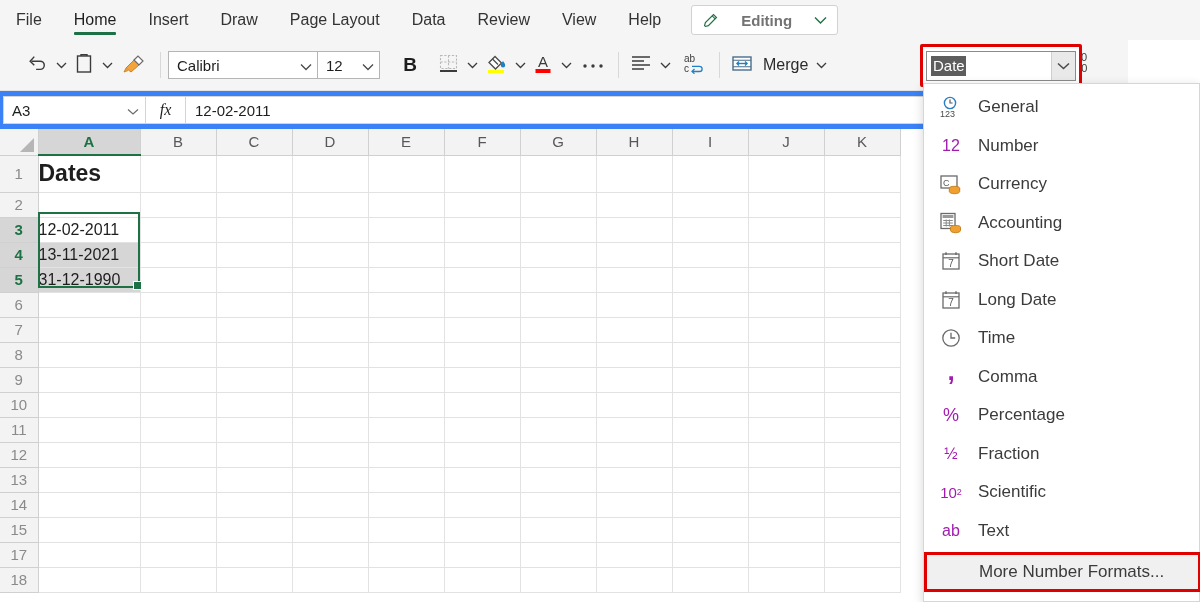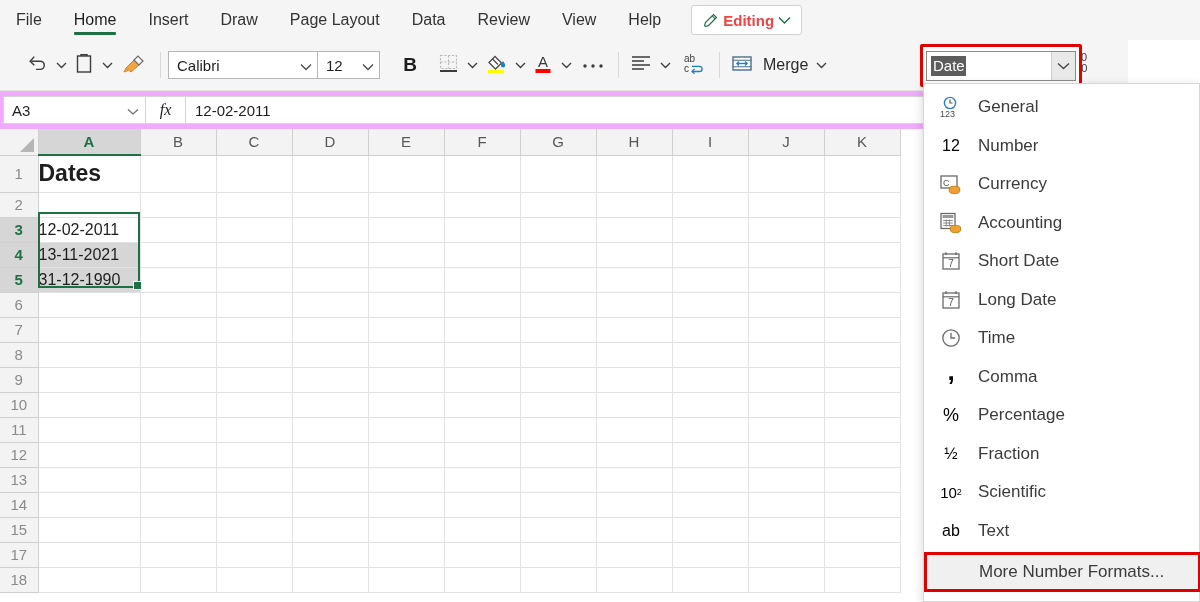--- a/index.html
+++ b/index.html
@@ -31,23 +31,23 @@
   .mtab.active::after {
     content:""; position:absolute; left:16px; right:16px; bottom:5px;
     height:3px; background:#1e7145; border-radius:1px;
   }
   .editing-btn {
     margin-left: 14px;
     height: 30px;
     border: 1px solid #d2d2d2;
     background:#ffffff;
     border-radius: 3px;
-    display:flex; align-items:center; gap:4px;
+    display:flex; align-items:center; gap:22px;
     padding: 0 10px;
-    color:#ef4444; font-size:15px; font-weight:bold;
+    color:#737373; font-size:15px; font-weight:bold;
     cursor: default;
   }
   .editing-btn svg { display:block; }
   .chev { display:inline-block; }
 
   
   .ribbon {
     position:absolute; left:0; top:40px; width:1128px; height:51px;
     background:#f5f5f5;
     border-bottom:1px solid #e3e3e3;
@@ -98,21 +98,21 @@
   }
   .numfmt-arrow {
     width:24px; height:28px; background:#e9e9e9;
     display:flex; align-items:center; justify-content:center;
     border-left:1px solid #cfcfcf;
   }
 
   
   .fbar {
     position:absolute; left:0; top:91px; width:1064px; height:38px;
-    background:#f0abfc;
+    background:#3b82f6;
     display:flex; align-items:center; padding:0 3px;
   }
   .namebox {
     width:143px; height:28px; background:#fff; border:1px solid #d4d4d4;
     display:flex; align-items:center; justify-content:space-between;
     padding:0 6px 0 8px; font-size:15px; color:#1e1e1e;
   }
   .fxbtn {
     width:40px; height:28px; background:#fff; border:1px solid #d4d4d4;
     border-left:none;
@@ -183,21 +183,21 @@
     padding-top:4px;
   }
   .dditem {
     height:38.5px; display:flex; align-items:center;
     padding-left:14px; gap:14px; cursor:default;
     font-size:17px; color:#3b3b3b;
   }
   .dditem .ddico {
     width:26px; min-width:26px; height:26px;
     display:flex; align-items:center; justify-content:center;
-    color:#000000;
+    color:#a21caf;
   }
   .dditem .ddlabel { white-space:nowrap; }
   .ddmore-wrap {
     position:absolute; left:0px; bottom:9px; width:277px; height:40px;
     border:3px solid #e00000;
     background:#f0f0f0;
     display:flex; align-items:center;
   }
   .ddmore-wrap .ddlabel { padding-left:52px; font-size:17px; color:#3b3b3b; }
   .ico-num { font-size:16px; color:#4a4a4a; font-family:"Liberation Sans", sans-serif; }

